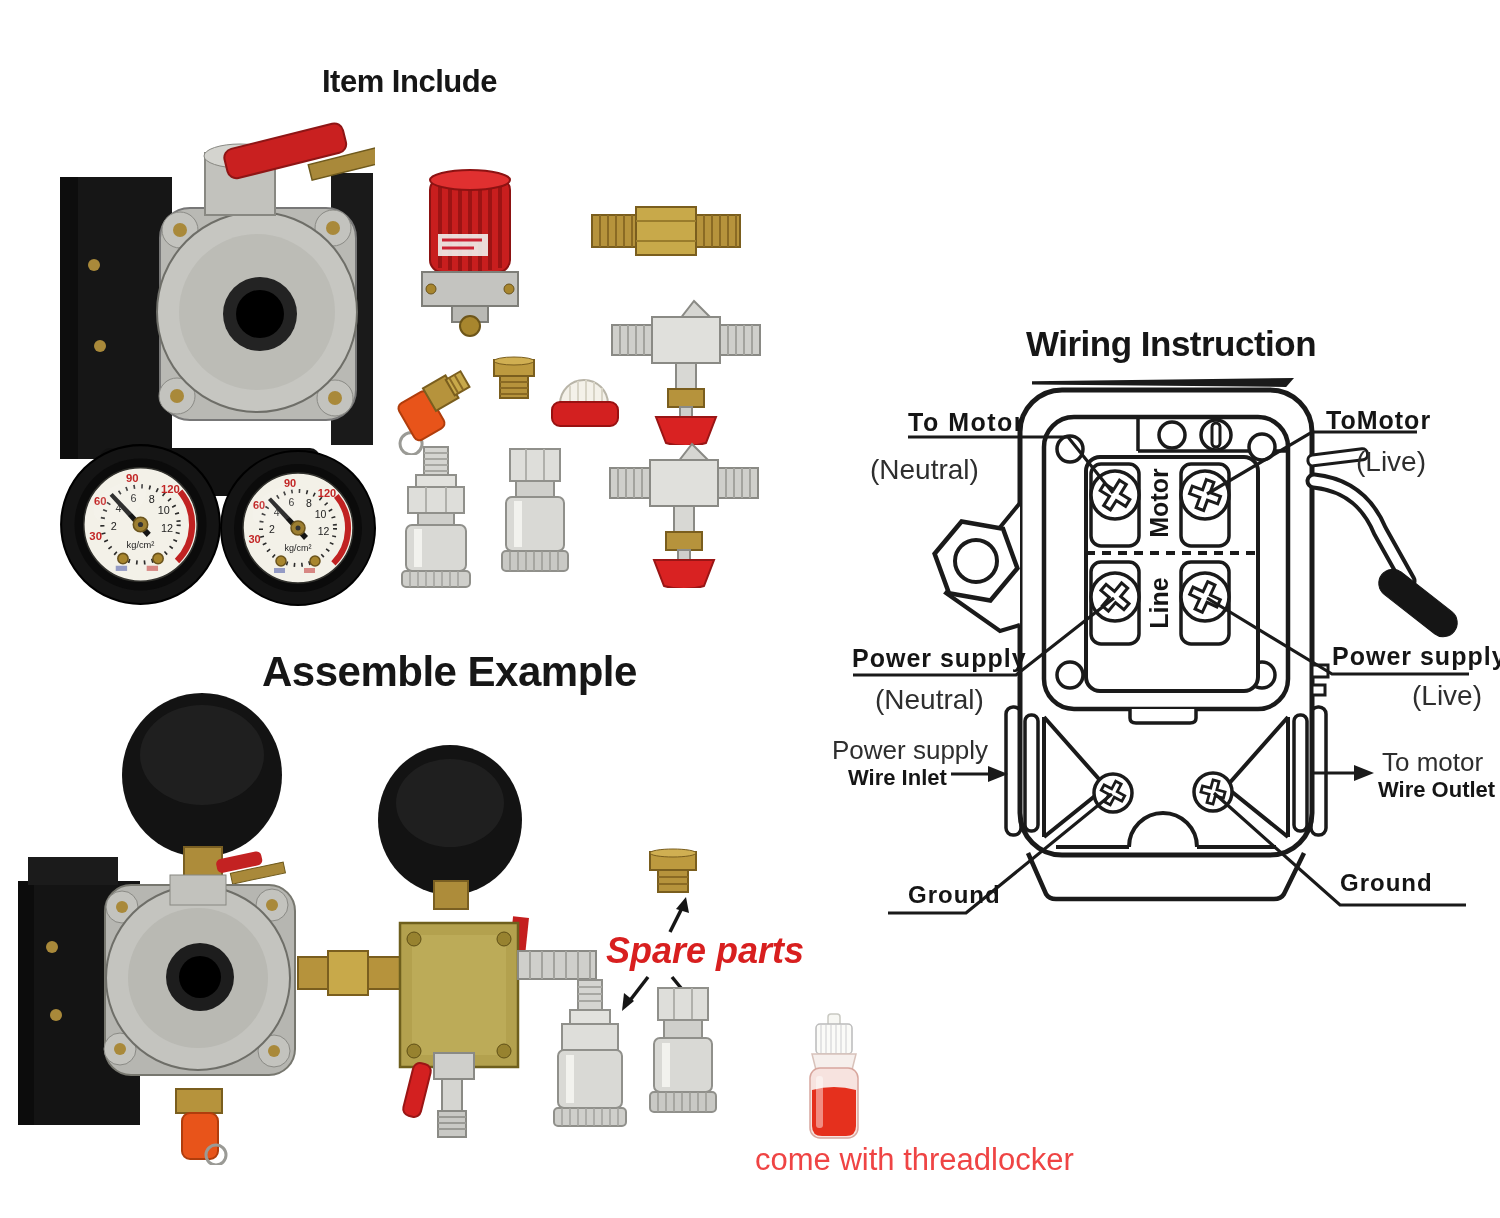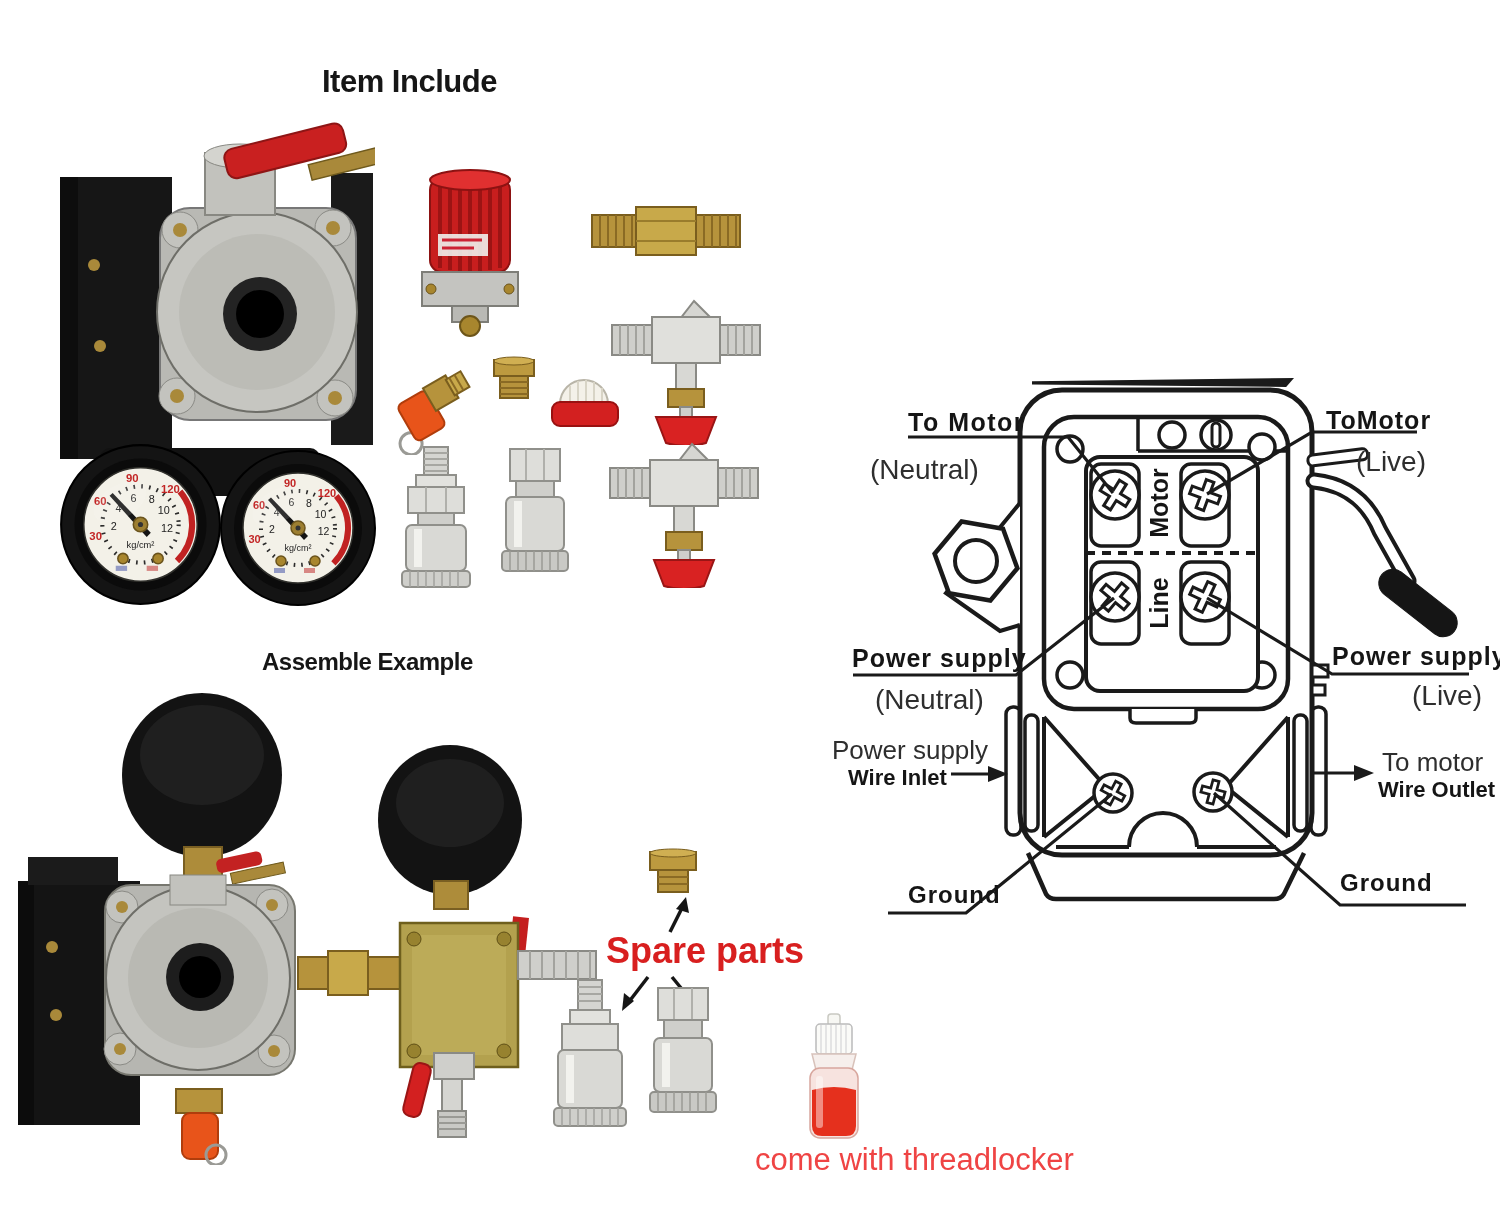--- a/index.html
+++ b/index.html
@@ -1,33 +1,34 @@
 <!DOCTYPE html>
 <html><head>
 <meta charset="utf-8">
 <style>
   html,body{margin:0;padding:0;background:#fff;}
   .stage{position:relative;width:1500px;height:1218px;background:#ffffff;overflow:hidden;
          font-family:"Liberation Sans", sans-serif;color:#1a1a1a;}
   .abs{position:absolute;}
   .title{font-weight:600;color:#161616;letter-spacing:-0.5px;white-space:nowrap;}
   .caption{font-weight:400;color:#ef4444;white-space:nowrap;}
-  .spare{font-weight:700;color:#d81f1f;white-space:nowrap;}
+  .spare{font-style:italic;font-weight:700;color:#d81f1f;white-space:nowrap;}
   .swoosh{background:#1a1a1a;clip-path:polygon(0 35%,100% 0,97% 100%,0 72%);}
   svg text{font-family:"Liberation Sans", sans-serif;}
   .wbold{font-weight:700;fill:#151515;}
   .wreg{font-weight:400;fill:#2e2e2e;}
 </style>
 </head>
 <body>
 
 <div class="stage">
 
   <div class="abs title" style="left:322px;top:64px;font-size:31px;">Item Include</div>
-  <div class="abs title" style="left:262px;top:648px;font-size:24px;">Assemble Example</div>
+  <div class="abs title" style="left:262px;top:648px;font-size:42px;">Assemble Example</div>
+  <div class="abs title" style="left:1026px;top:324px;font-size:35px;">Wiring Instruction</div>
   <div class="abs swoosh" style="left:1032px;top:378px;width:262px;height:9px;"></div>
   <div class="abs spare" style="left:606px;top:930px;font-size:36px;">Spare parts</div>
   <div class="abs caption" style="left:755px;top:1142px;font-size:31px;">come with threadlocker</div>
 
   <svg class="abs" style="left:55px;top:118px" width="320" height="395" viewBox="0 0 320 395">
     <rect x="276" y="55" width="42" height="272" fill="#1a1a1a"></rect>
     <rect x="5" y="59" width="112" height="282" fill="#161616"></rect>
     <rect x="5" y="59" width="18" height="282" fill="#0d0d0d"></rect>
     <circle cx="39" cy="147" r="6" fill="#a9893a"></circle>
       <circle cx="45" cy="228" r="6" fill="#a9893a"></circle>

